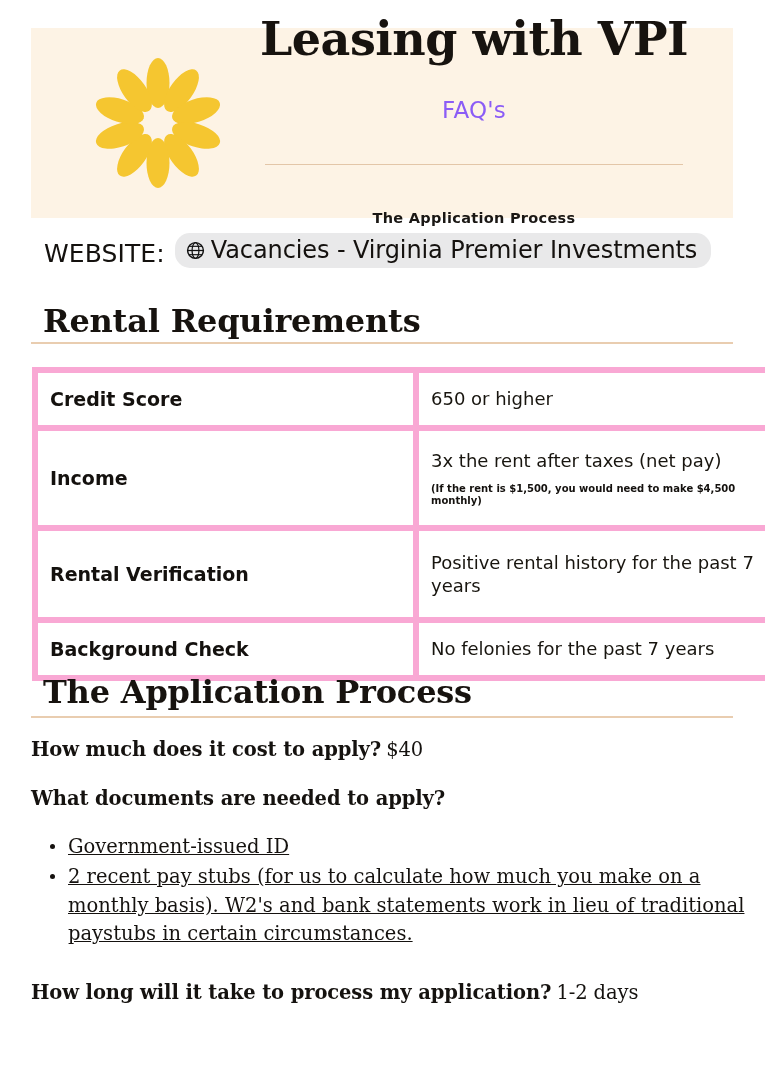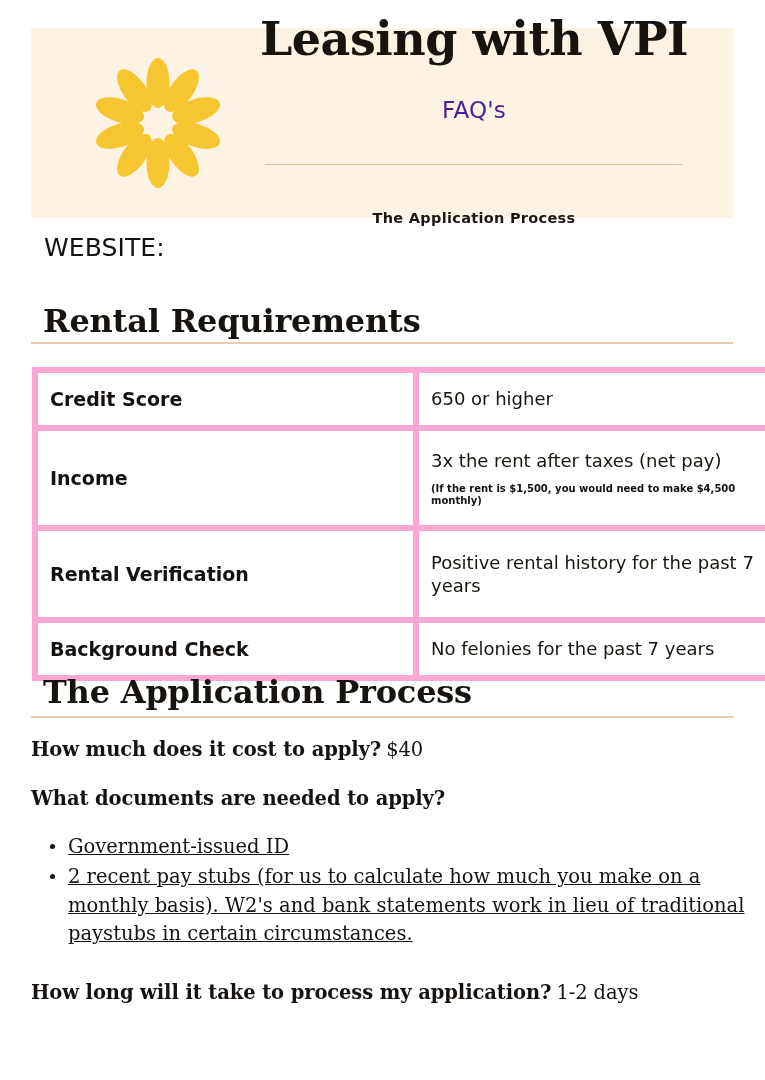--- a/index.html
+++ b/index.html
@@ -63,21 +63,21 @@
     line-height: 1.02;
     letter-spacing: -0.5px;
     color: #17130f;
     margin: 0;
     white-space: nowrap;
   }
 
   .brand-sub {
     font-family: "DejaVu Sans", "Liberation Sans", sans-serif;
     font-size: 23px;
-    color: #4c1d95;
+    color: #8b5cf6;
     margin: 3px 0 0 0;
     letter-spacing: 0.2px;
   }
 
   .header-rule {
     width: 418px;
     height: 1px;
     background: #e3c6a8;
     margin: 9px 0 0 0;
   }
@@ -277,20 +277,30 @@
     <div class="header-text">
       <h1 class="brand-title">Leasing with VPI</h1>
       <div class="brand-sub">FAQ's</div>
       <div class="header-rule"></div>
       <div class="brand-tag">The Application Process</div>
     </div>
   </div>
 
   <div class="website-row">
     <span class="website-label">WEBSITE:</span>
+    <span class="website-pill">
+      <svg class="globe-icon" viewBox="0 0 20 20">
+        <circle cx="10" cy="10" r="8.3" fill="none" stroke="#111111" stroke-width="1.5"></circle>
+        <ellipse cx="10" cy="10" rx="3.6" ry="8.3" fill="none" stroke="#111111" stroke-width="1.3"></ellipse>
+        <line x1="1.8" y1="10" x2="18.2" y2="10" stroke="#111111" stroke-width="1.3"></line>
+        <line x1="3.3" y1="5.6" x2="16.7" y2="5.6" stroke="#111111" stroke-width="1.2"></line>
+        <line x1="3.3" y1="14.4" x2="16.7" y2="14.4" stroke="#111111" stroke-width="1.2"></line>
+      </svg>
+      <span class="website-name">Vacancies - Virginia Premier Investments</span>
+    </span>
   </div>
 
   <h2 class="section-h" id="h-rental">Rental Requirements</h2>
   <div class="section-rule" id="rule-rental"></div>
 
   <table class="req-table">
     <tbody>
       <tr class="row-credit">
         <td class="col-label">
           <span class="cell-label">Credit Score</span>

